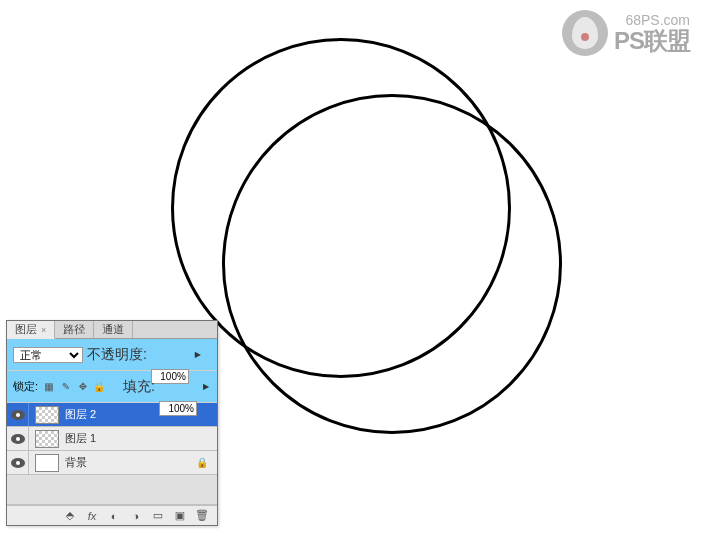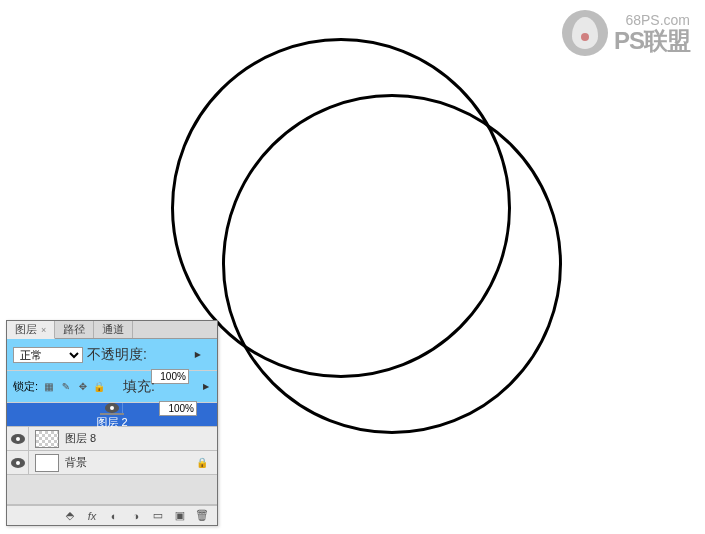--- a/index.html
+++ b/index.html
@@ -174,21 +174,20 @@
     .layer-item {
       display: flex;
       align-items: center;
       height: 24px;
       border-bottom: 1px solid #c0c0c0;
       background: #ececec;
     }
     .layer-item.selected {
       background: #2f6cd4;
       color: #fff;
-      flex-direction: column;
     }
     .layer-item.selected .layer-name { color: #fff; }
     .eye-col {
       width: 22px;
       display: flex;
       align-items: center;
       justify-content: center;
       border-right: 1px solid #c0c0c0;
       height: 100%;
     }
@@ -322,21 +321,21 @@
         <div class="eye-icon"></div>
       </div>
       <div class="layer-thumb"></div>
       <span class="layer-name">图层 2</span>
     </div>
     <div class="layer-item">
       <div class="eye-col">
         <div class="eye-icon"></div>
       </div>
       <div class="layer-thumb"></div>
-      <span class="layer-name">图层 8</span>
+      <span class="layer-name">图层 1</span>
     </div>
     <div class="layer-item">
       <div class="eye-col">
         <div class="eye-icon"></div>
       </div>
       <div class="layer-thumb solid-white"></div>
       <span class="layer-name" style="">背景</span>
       <span class="layer-lock-indicator">🔒</span>
     </div>
     <div class="layer-spacer"></div>

